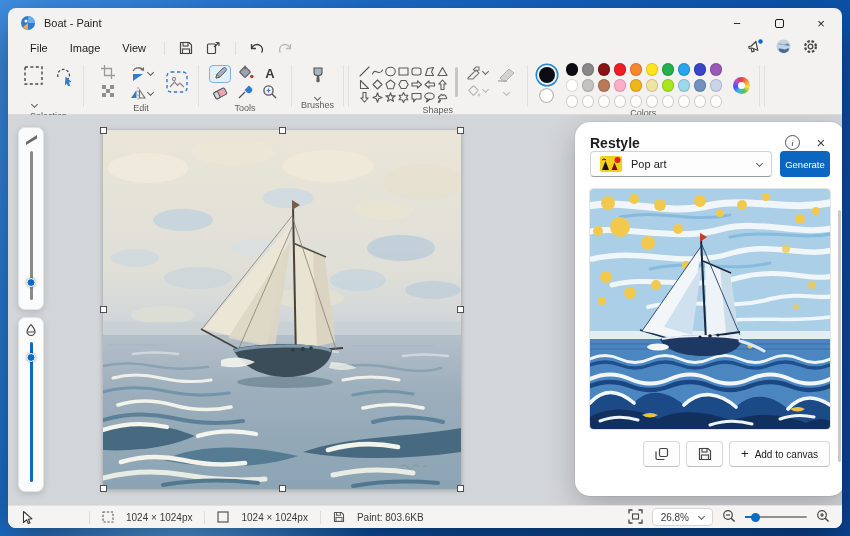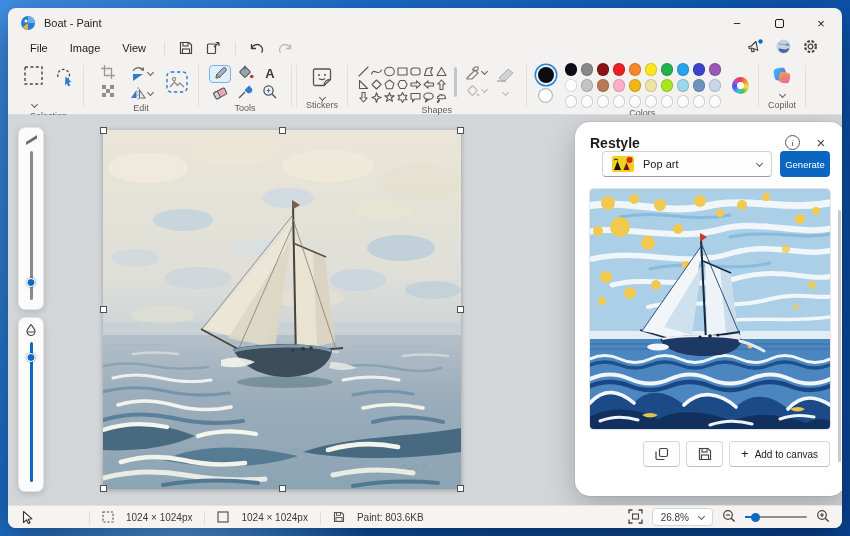--- a/index.html
+++ b/index.html
@@ -69,21 +69,21 @@
   .restyle{position:absolute;left:567px;top:7px;width:270px;height:374px;background:#fff;border-radius:15px;
     box-shadow:0 10px 30px rgba(0,0,0,.22),0 0 0 1px rgba(0,0,0,.05);padding:12px 15px;display:flex;flex-direction:column;}
   .r-head{display:flex;align-items:center;}
   .r-title{font-size:14px;font-weight:700;color:#1b1b1b;}
   .r-info{margin-left:auto;width:15px;height:15px;border:1.2px solid #565656;border-radius:50%;font-size:9px;
     display:flex;align-items:center;justify-content:center;color:#444;font-family:"Liberation Serif",serif;font-style:italic;}
   .r-close{width:18px;margin-left:12px;font-size:15px;color:#444;text-align:center;}
   .r-sub{font-size:11px;font-weight:700;color:#1b1b1b;margin:11px 0 8px;}
   .r-row{display:flex;gap:8px;}
   .r-dd{flex:1;height:26px;border:1px solid #d2d2d2;border-bottom-color:#9c9c9c;border-radius:4px;background:#fdfdfd;
-    display:flex;align-items:center;padding:0 9px;gap:9px;margin-left:12px;}
+    display:flex;align-items:center;padding:0 9px;gap:9px;}
   .r-dd-label{font-size:11px;color:#1b1b1b;}
   .r-dd .chev{margin-left:auto;}
   .r-gen{width:50px;height:26px;background:#0b66c2;border-radius:4px;color:#fff;font-size:9.5px;
     display:flex;align-items:center;justify-content:center;flex:none;}
   .r-preview{margin-top:12px;width:240px;height:240px;border-radius:3px;overflow:hidden;outline:1px solid #e5e5e5;}
   .r-scroll{position:absolute;right:4px;top:88px;width:3px;height:252px;background:#c9c9c9;border-radius:2px;}
   .r-foot{margin-top:12px;display:flex;justify-content:flex-end;gap:6px;}
   .r-btn{height:26px;border:1px solid #d8d8d8;border-bottom-color:#bfbfbf;border-radius:4px;background:#fdfdfd;
     display:flex;align-items:center;justify-content:center;font-size:10px;color:#1b1b1b;}
   .r-btn.sq{width:37px;}
@@ -287,35 +287,32 @@
             <circle cx="6.5" cy="6.5" r="4.6" fill="none" stroke="#555" stroke-width="1.3"></circle>
             <path d="M10,10 L14,14" stroke="#555" stroke-width="1.5"></path>
             <path d="M6.5,4.6 v3.8 M4.6,6.5 h3.8" stroke="#2f7bd0" stroke-width="1.2"></path>
           </svg>
         </span>
       </div>
       <span class="tlabel">Tools</span>
     </div>
     <div class="tdiv"></div>
 
-    <div class="tdiv"></div>
-
     <div class="tgroup">
       <span style="margin-top:5px;">
-        <svg width="22" height="22" viewBox="0 0 22 22">
-          <path d="M4,3 h14 a1.5,1.5 0 0 1 1.5,1.5 v9 L13,19.5 H4 a1.5,1.5 0 0 1 -1.5,-1.5 v-13 A1.5,1.5 0 0 1 4,3 Z" fill="none" stroke="#555" stroke-width="1.3"></path>
-          <path d="M13,19.5 c0,-3.5 2.5,-6 6.5,-6" fill="none" stroke="#555" stroke-width="1.3"></path>
-          <circle cx="8" cy="9" r="1" fill="#555"></circle>
-            <circle cx="14" cy="9" r="1" fill="#555"></circle>
-          <path d="M8,12.5 c1.6,1.5 4.4,1.5 6,0" fill="none" stroke="#555" stroke-width="1.1"></path>
+        <svg width="20" height="22" viewBox="0 0 20 22">
+          <path d="M6,2 h8 v4.5 c0,2 -1.2,3 -3,3 h-2 c-1.8,0 -3,-1 -3,-3 Z" fill="#aab4bd" stroke="#555" stroke-width="1.1"></path>
+          <path d="M8.8,9.5 h2.4 l0.5,5.5 c0,1.8 -3.4,1.8 -3.4,0 Z" fill="#57606a"></path>
         </svg>
       </span>
       <span class="chev" style="margin-top:3px;"></span>
-      <span class="tlabel">Stickers</span>
-    </div>
+      <span class="tlabel">Brushes</span>
+    </div>
+    <div class="tdiv"></div>
+
     <div class="tdiv"></div>
 
     <div class="tgroup">
       <div class="shapes-box">
         <svg width="92" height="40" viewBox="0 0 92 40">
           <g fill="none" stroke="#5a5a5a" stroke-width="1.1" stroke-linejoin="round" stroke-linecap="round">
             <g transform="translate(1,1)">
                 <path d="M1,10 L10,1"></path>
               </g>
             <g transform="translate(14,1)">
@@ -456,40 +453,20 @@
               <span class="swatch empty"></span>
               <span class="swatch empty"></span>
             </div>
         </div>
         <span class="wheel"></span>
       </div>
       <span class="tlabel">Colors</span>
     </div>
     <div class="tdiv"></div>
 
-    <div class="tgroup">
-      <span style="margin-top:5px;">
-        <svg width="22" height="20" viewBox="0 0 22 20">
-          <defs>
-            <linearGradient id="cpA" x1="0" y1="0" x2="1" y2="1">
-                <stop offset="0" stop-color="#35c3f3"></stop>
-                <stop offset="1" stop-color="#6d5ef0"></stop>
-              </linearGradient>
-            <linearGradient id="cpB" x1="0" y1="0" x2="1" y2="1">
-                <stop offset="0" stop-color="#f7b733"></stop>
-                <stop offset="1" stop-color="#ec4899"></stop>
-              </linearGradient>
-          </defs>
-          <rect x="3" y="2" width="12" height="12" rx="4" transform="rotate(-12 9 8)" fill="url(#cpA)"></rect>
-          <rect x="8" y="6" width="11" height="11" rx="4" transform="rotate(10 13 11)" fill="url(#cpB)" opacity="0.92"></rect>
-        </svg>
-      </span>
-      <span class="chev" style="margin-top:2px;"></span>
-      <span class="tlabel">Copilot</span>
-    </div>
     <div class="tdiv"></div>
 
   </div>
 
   <div class="content">
 
     <div class="slider-panel" style="top:12px;height:183px;">
       <svg width="15" height="13" viewBox="0 0 15 13">
         <path d="M2,9 L13,2 L13,5.5 L2,12 Z" fill="#6b6b6b"></path>
       </svg>

